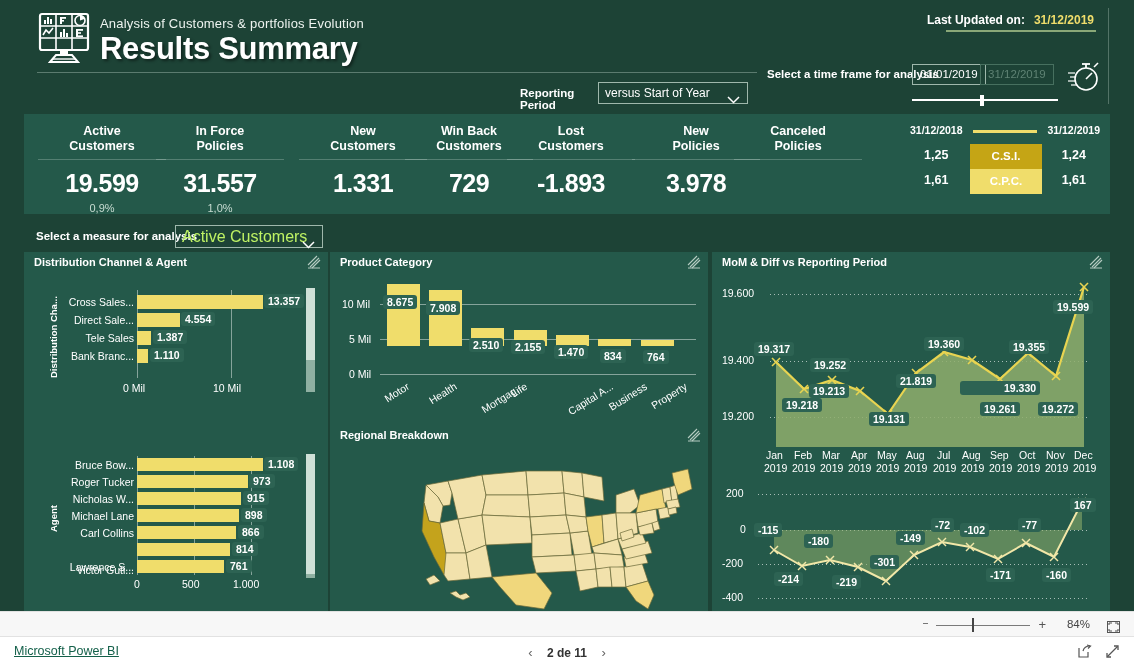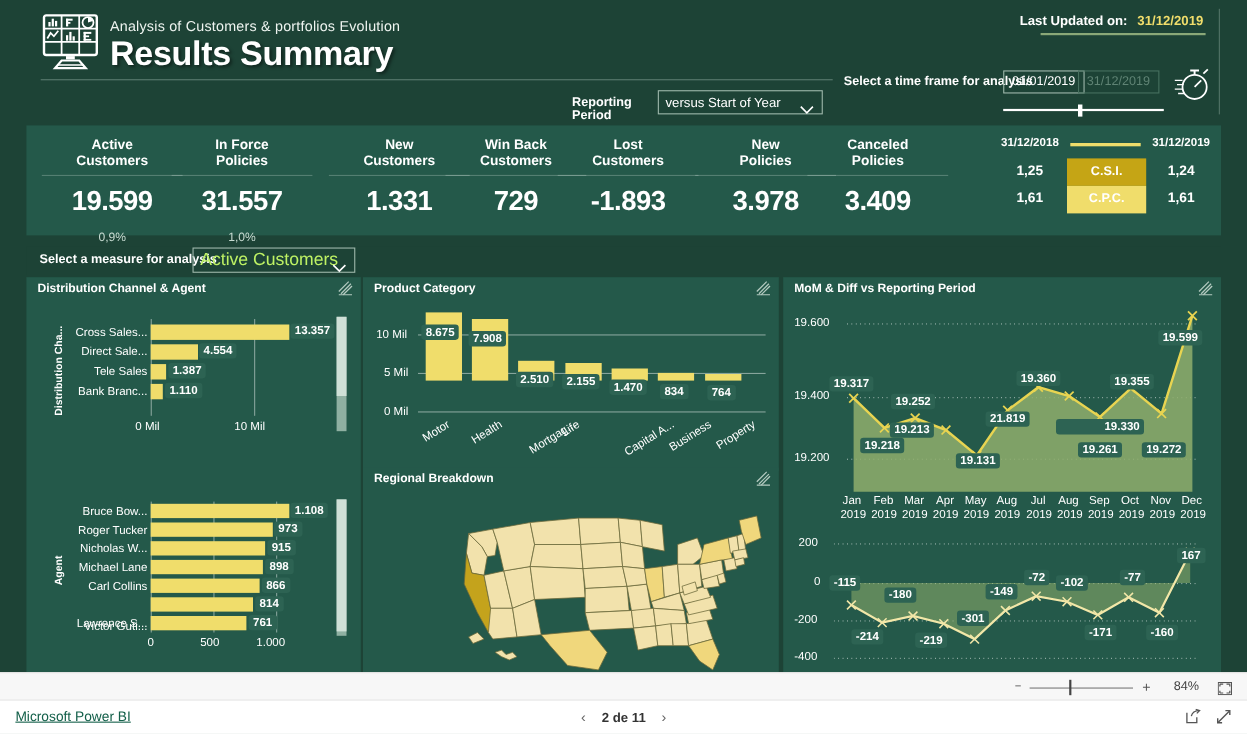--- a/index.html
+++ b/index.html
@@ -74,21 +74,21 @@
   .kpi-panel {
     position: absolute; left: 24px; top: 114px; width: 1086px; height: 100px;
     background: #24594a;
   }
   .kpi { position: absolute; top: 10px; text-align: center; }
   .kpi .hd {
     font-size: 12.5px; font-weight: bold; color: #ffffff; line-height: 15px;
   }
   .kpi .rule { margin: 5px auto 0; width: 100%; height: 1px; background: rgba(210,228,218,.28); }
   .kpi .val { margin-top: 9px; font-size: 25px; font-weight: bold; color: #ffffff; letter-spacing: -.5px; }
-  .kpi .sub { margin-top: 12px; font-size: 11px; color: #c8dcd2; }
+  .kpi .sub { margin-top: 4px; font-size: 11px; color: #c8dcd2; }
 
   .kpi-right { position: absolute; right: 10px; top: 10px; width: 190px; height: 82px; }
   .kr-dates { position: absolute; top: 0; width: 100%; font-size: 10.5px; font-weight: bold; color: #ffffff; }
   .kr-dates .l { position: absolute; left: 0; top: 0; }
   .kr-dates .r { position: absolute; right: 0; top: 0; }
   .kr-line { position: absolute; left: 63px; top: 6px; width: 64px; height: 3px; background: #f0dd6b; }
   .kr-row { position: absolute; height: 25px; width: 100%; }
   .kr-row.r1 { top: 20px; }
   .kr-row.r2 { top: 45px; }
   .kr-row .lv { position: absolute; left: 14px; top: 4px; font-size: 12.5px; font-weight: bold; color: #ffffff; }
@@ -328,21 +328,20 @@
         <div class="rule"></div>
         <div class="val">3.978</div>
         <div class="sub"></div>
       </div>
       <div class="kpi" style="left:710px;width:128px;">
         <div class="hd">
           <div>Canceled</div>
           <div>Policies</div>
         </div>
         <div class="rule"></div>
-        <div class="val">3.409</div>
         <div class="sub"></div>
       </div>
 
       <div class="kpi-right">
         <div class="kr-dates">
           <span class="l">31/12/2018</span>
           <span class="r">31/12/2019</span>
         </div>
         <div class="kr-line"></div>
         <div class="kr-row r1">

